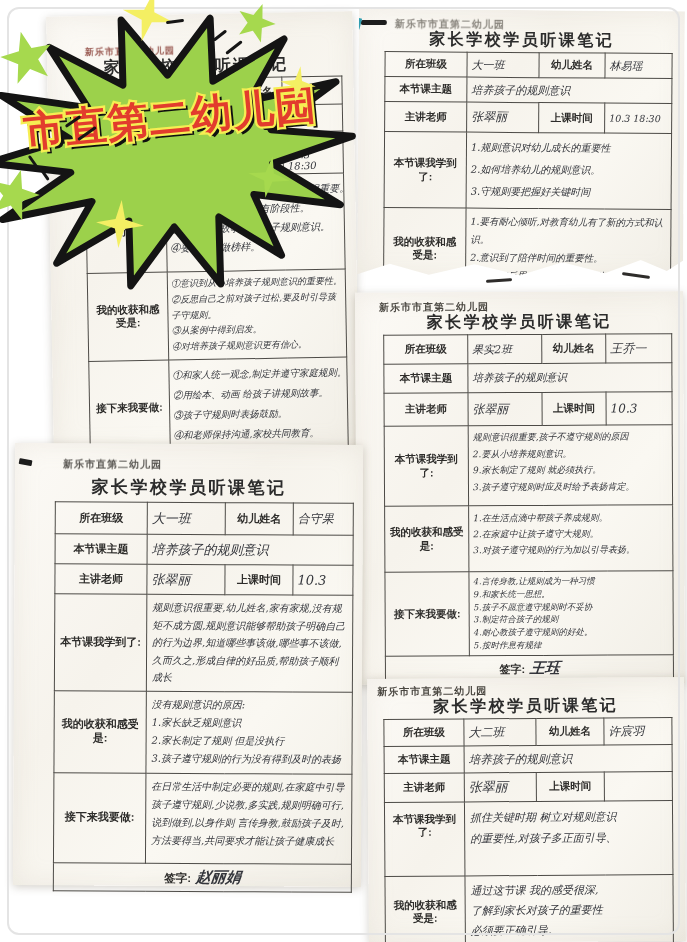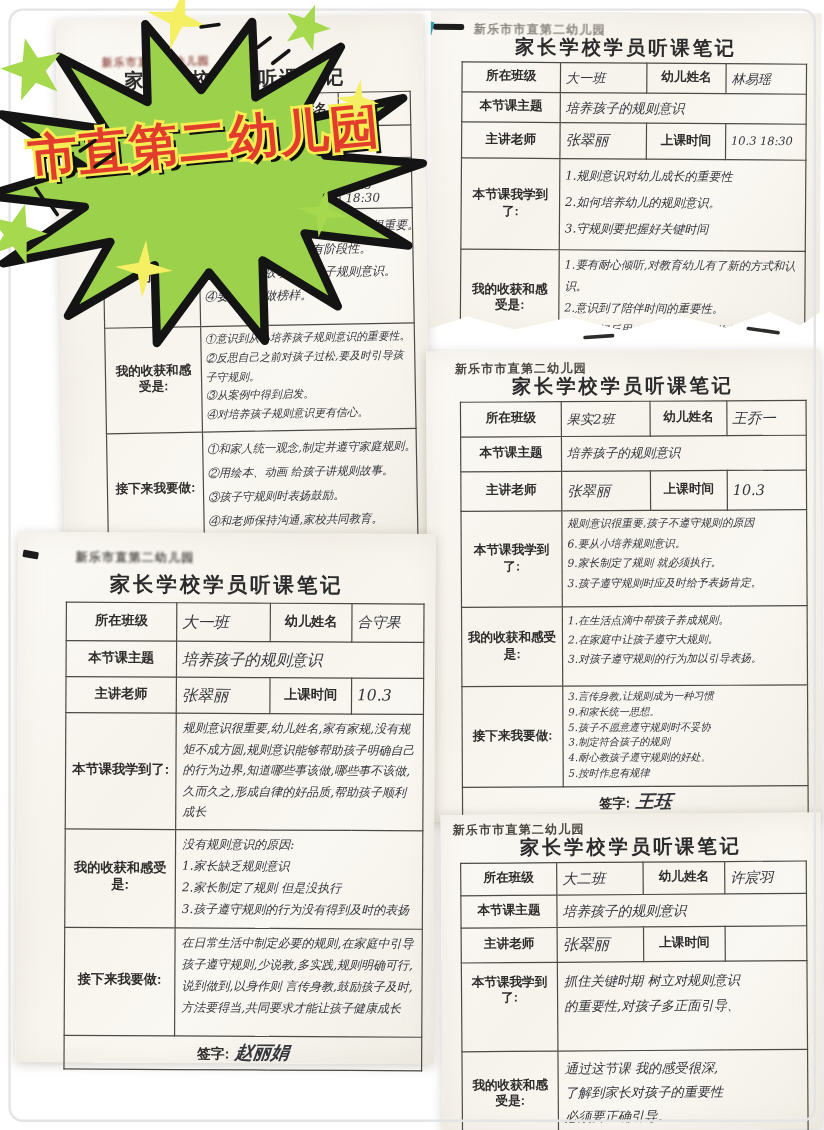--- a/index.html
+++ b/index.html
@@ -182,37 +182,37 @@
       <tr style="height:33px">
         <td class="lab" style="font-size:10.5px">主讲老师</td>
         <td class="hw" style="font-size:12px">张翠丽</td>
         <td class="lab" style="font-size:10.5px">上课时间</td>
         <td class="hw" style="font-size:12px">10.3</td>
       </tr>
       <tr style="height:80px">
         <td class="lab" style="font-size:10.5px">本节课我学到了:</td>
         <td class="cell-left" colspan="3" style="padding:3px 4px">
           <div class="hw-line" style="font-size:9px;line-height:1.85">规则意识很重要,孩子不遵守规则的原因</div>
-          <div class="hw-line" style="font-size:9px;line-height:1.85">6.要从小培养规则意识。</div>
+          <div class="hw-line" style="font-size:9px;line-height:1.85">2.要从小培养规则意识。</div>
           <div class="hw-line" style="font-size:9px;line-height:1.85">9.家长制定了规则 就必须执行。</div>
           <div class="hw-line" style="font-size:9px;line-height:1.85">3.孩子遵守规则时应及时给予表扬肯定。</div>
         </td>
       </tr>
       <tr style="height:66px">
         <td class="lab" style="font-size:10.5px">我的收获和感受是:</td>
         <td class="cell-left" colspan="3" style="padding:4px 4px">
           <div class="hw-line" style="font-size:9px;line-height:1.8">1.在生活点滴中帮孩子养成规则。</div>
           <div class="hw-line" style="font-size:9px;line-height:1.8">2.在家庭中让孩子遵守大规则。</div>
           <div class="hw-line" style="font-size:9px;line-height:1.8">3.对孩子遵守规则的行为加以引导表扬。</div>
         </td>
       </tr>
       <tr style="height:82px">
         <td class="lab" style="font-size:10.5px">接下来我要做:</td>
         <td class="cell-left" colspan="3" style="padding:3px 4px">
-          <div class="hw-line" style="font-size:8.5px;line-height:1.5">3.言传身教,让规则成为一种习惯</div>
+          <div class="hw-line" style="font-size:8.5px;line-height:1.5">4.言传身教,让规则成为一种习惯</div>
           <div class="hw-line" style="font-size:8.5px;line-height:1.5">9.和家长统一思想。</div>
           <div class="hw-line" style="font-size:8.5px;line-height:1.5">5.孩子不愿意遵守规则时不妥协</div>
           <div class="hw-line" style="font-size:8.5px;line-height:1.5">3.制定符合孩子的规则</div>
           <div class="hw-line" style="font-size:8.5px;line-height:1.5">4.耐心教孩子遵守规则的好处。</div>
           <div class="hw-line" style="font-size:8.5px;line-height:1.5">5.按时作息有规律</div>
         </td>
       </tr>
       <tr style="height:26px">
         <td class="signrow" colspan="4">
           <span class="lab" style="font-size:11px">签字:</span>

